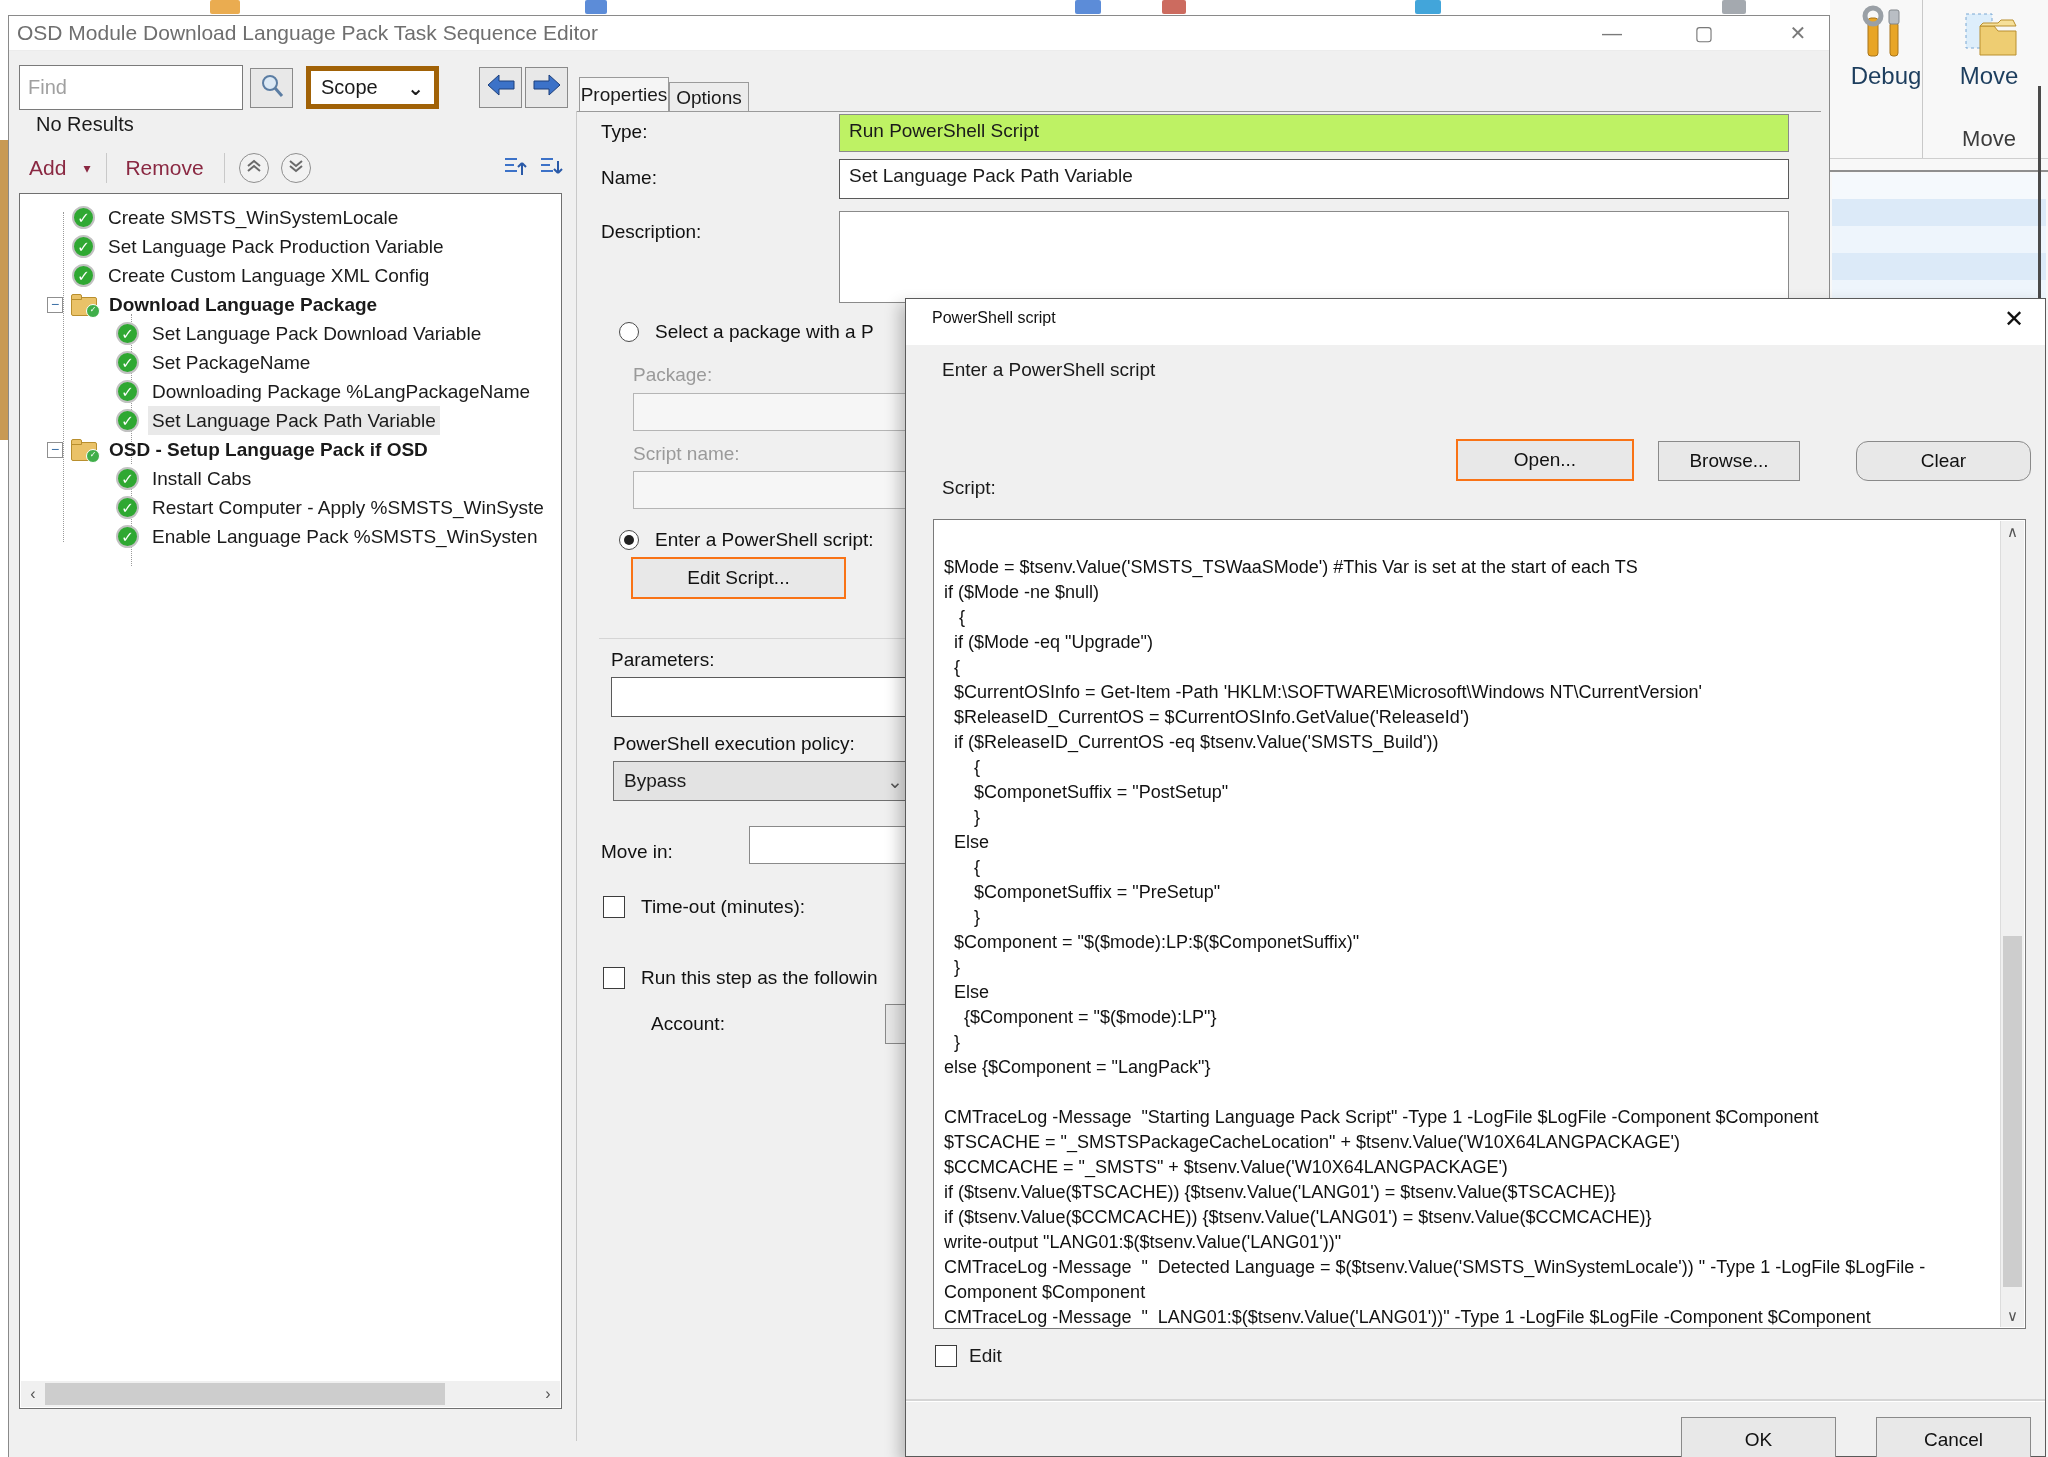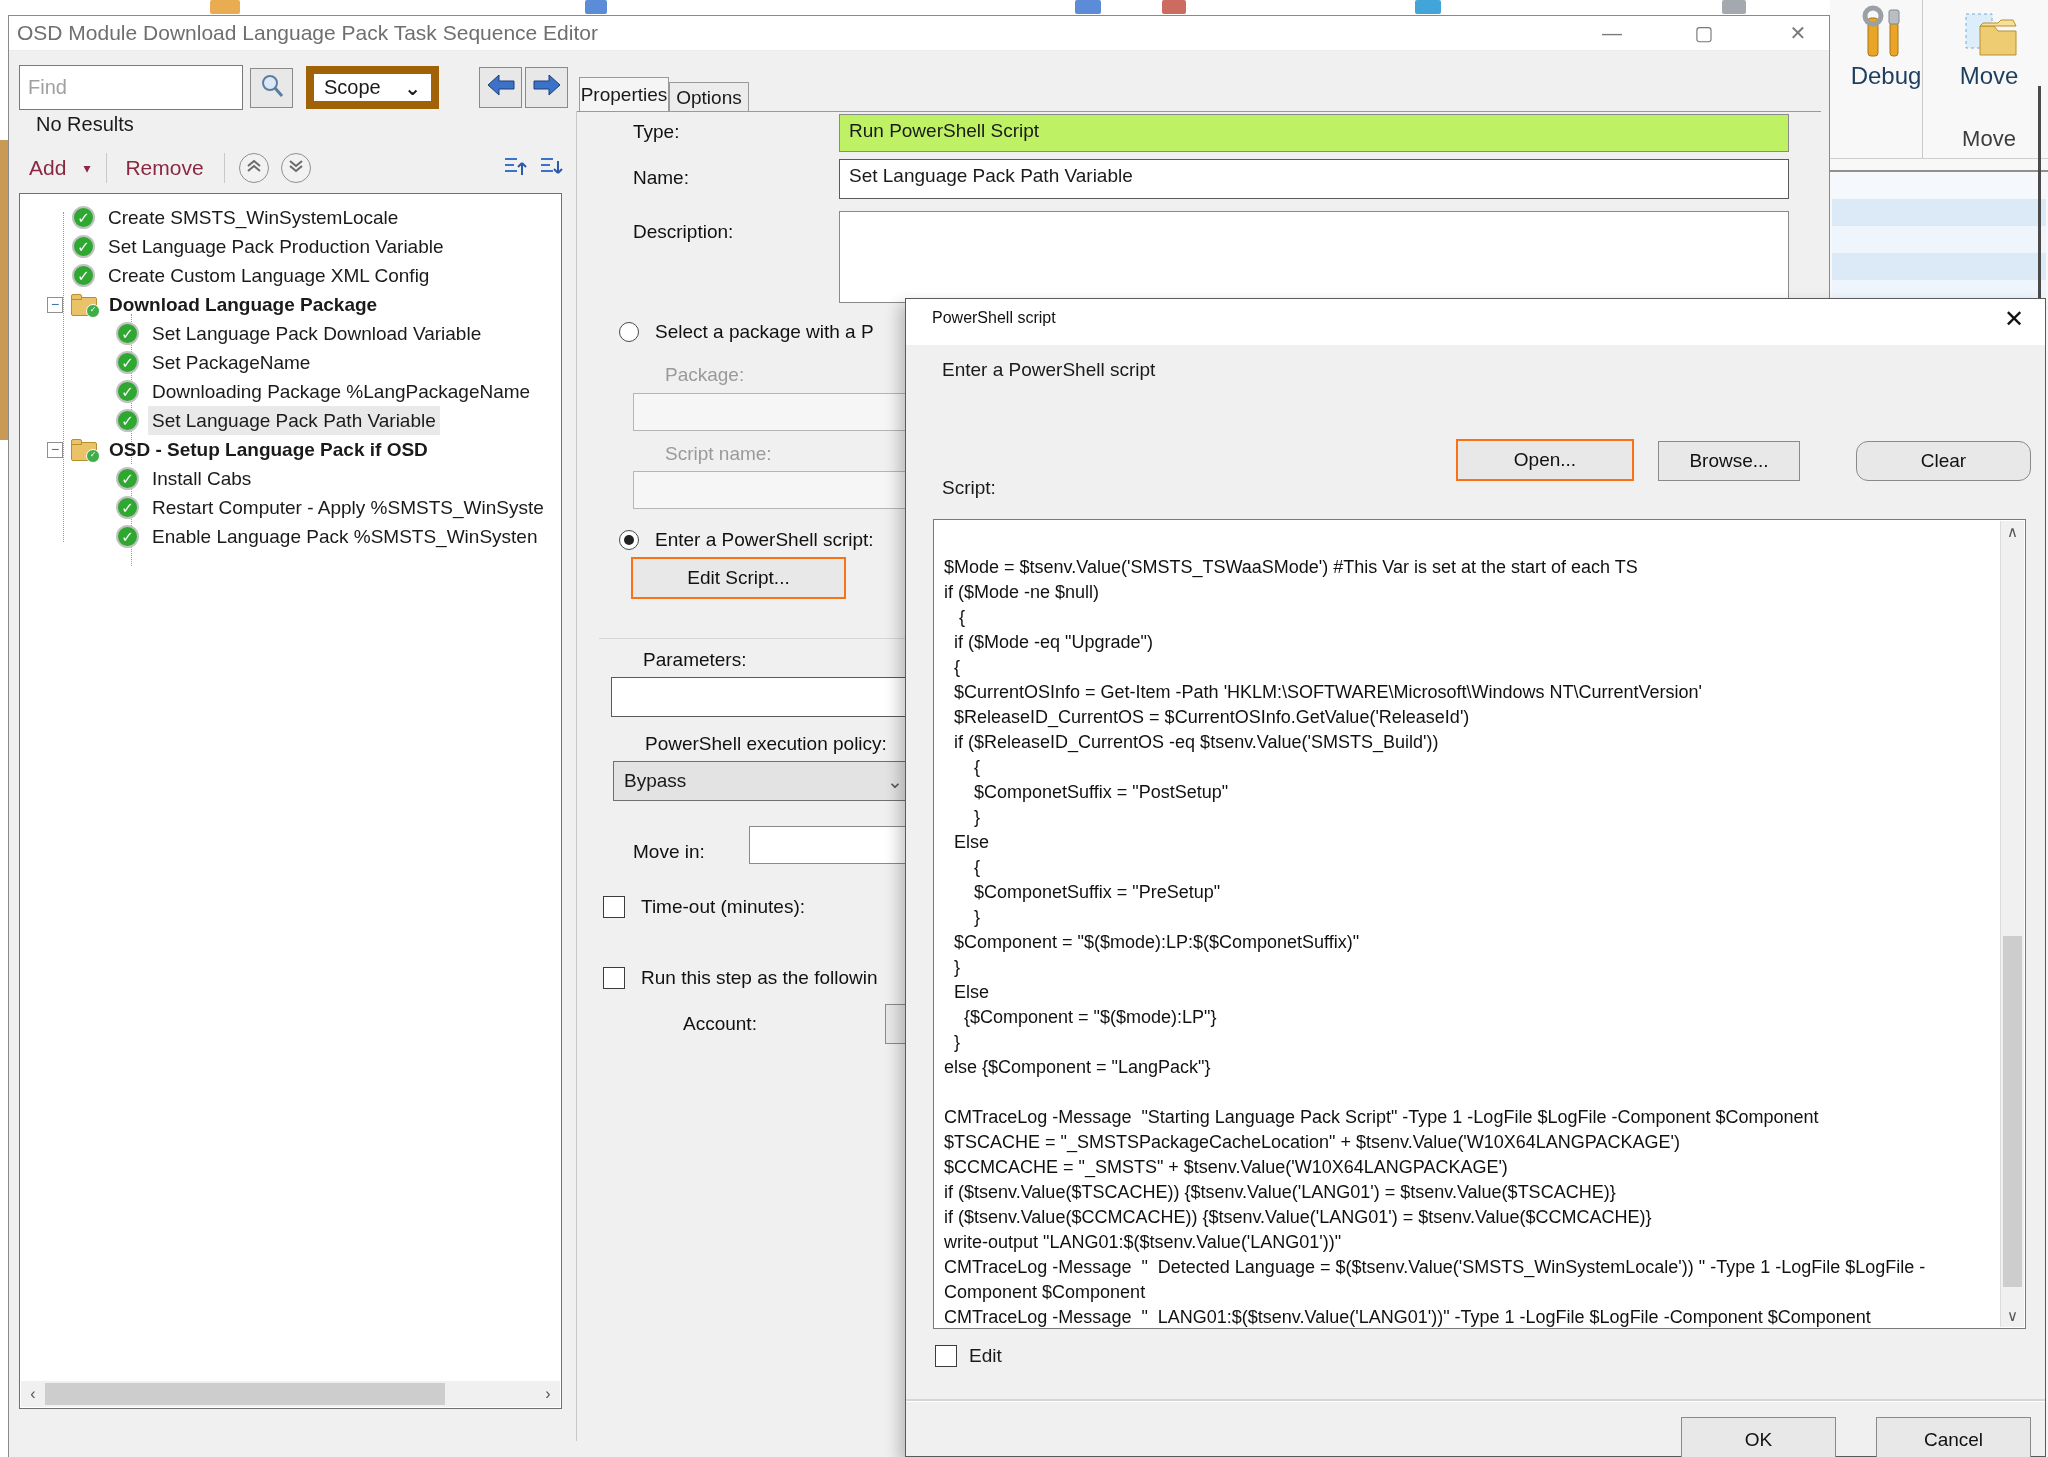--- a/index.html
+++ b/index.html
@@ -42,21 +42,21 @@
                  background:#3fae49;border:1px solid #fff;color:#fff;font-size:8px;line-height:10px;text-align:center;}
   .dotline{border-left:1px dotted #9a9a9a;}
   
   .hscroll{position:absolute;left:1px;bottom:1px;height:26px;background:#f0f0f0;display:flex;align-items:center;}
   .scroll-arrow{color:#555;font-size:16px;width:24px;text-align:center;flex:none;}
   .hthumb{height:22px;background:#cdcdcd;}
   
   .tab{box-sizing:border-box;font-size:19px;display:flex;align-items:center;justify-content:center;}
   .tab.active{background:#f5f5f5;border:1px solid #9a9a9a;border-bottom:none;}
   .tab.inactive{background:#ececec;border:1px solid #9a9a9a;border-bottom:none;}
-  .flabel{font-size:19px;color:#111;white-space:nowrap;margin-left:32px;}
+  .flabel{font-size:19px;color:#111;white-space:nowrap;}
   .flabel.dis{color:#9a9a9a;}
   .field{background:#fff;border:1px solid #8a8a8a;box-sizing:border-box;font-size:19px;padding:5px 9px;white-space:nowrap;overflow:hidden;}
   .field.ro{background:#bef264;}
   .field.dis{background:#f6f6f6;border-color:#b5b5b5;}
   .radio{width:20px;height:20px;border-radius:50%;border:1px solid #4a4a4a;background:#fff;box-sizing:border-box;position:relative;}
   .radio.on::after{content:"";position:absolute;left:4px;top:4px;width:10px;height:10px;border-radius:50%;background:#222;}
   .checkbox{width:22px;height:22px;background:#fff;border:1px solid #3c3c3c;box-sizing:border-box;}
   .combo{background:#e3e3e3;border:1px solid #707070;box-sizing:border-box;display:flex;align-items:center;
          justify-content:space-between;font-size:19px;padding:0 10px;}
   
@@ -133,21 +133,21 @@
 
     <input class="abs tb-input" style="left: 10px; top: 49px; width: 224px; height: 45px;" placeholder="Find">
     <div class="abs btn" style="left:241px;top:52px;width:43px;height:40px;">
       <span>
         <svg width="26" height="26" viewBox="0 0 26 26">
           <circle cx="11" cy="10" r="7" fill="#dce9f5" stroke="#5b7da3" stroke-width="2"></circle>
           <line x1="16" y1="15" x2="23" y2="23" stroke="#5b7da3" stroke-width="3"></line>
         </svg>
       </span>
     </div>
-    <div class="abs" style="left:297px;top:50px;width:133px;height:43px;background:#fff;border:8px solid #a16207;box-sizing:border-box;display:flex;align-items:center;justify-content:space-between;padding:0 10px;">
+    <div class="abs" style="left:297px;top:50px;width:133px;height:43px;background:#fff;border:5px solid #a16207;box-sizing:border-box;display:flex;align-items:center;justify-content:space-between;padding:0 10px;">
       <span style="font-size:20px;">Scope</span>
       <span style="font-size:20px;font-weight:bold;">⌄</span>
     </div>
     <div class="abs btn" style="left:470px;top:51px;width:43px;height:41px;">
       <span>
         <svg width="30" height="24" viewBox="0 0 30 24">
             <path d="M13 2 L2 12 L13 22 L13 16 L28 16 L28 8 L13 8 Z" fill="#3c72c8" stroke="#1c3f7a"></path>
           </svg>
       </span>
     </div>

